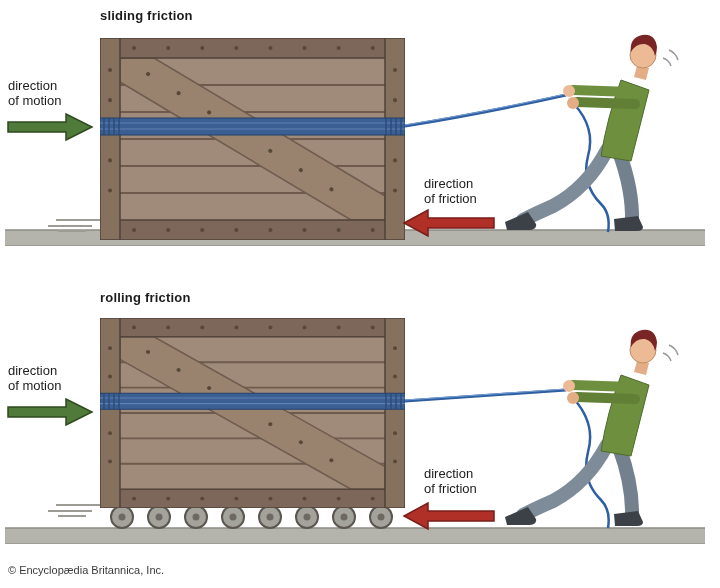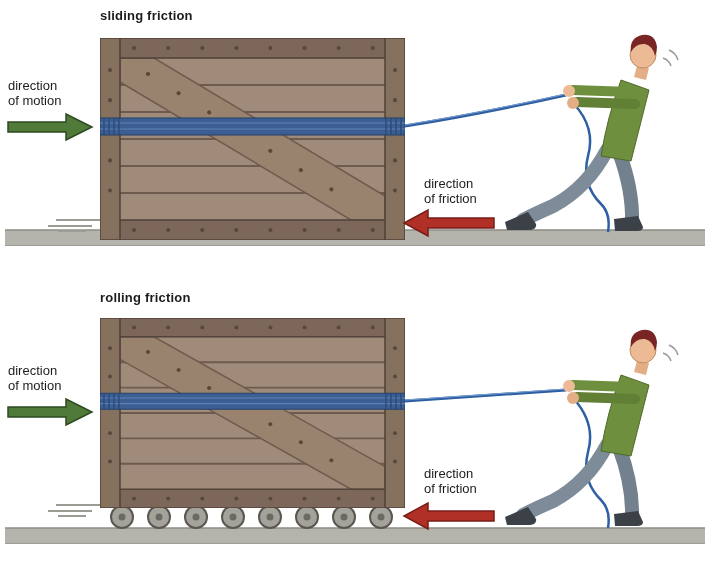--- a/index.html
+++ b/index.html
@@ -134,13 +134,14 @@
   <div class="label dir" style="left:8px;top:363px">
     <span>direction</span><br>
     <span>of motion</span>
   </div>
 
   <div class="label dir" style="left:424px;top:466px">
     <span>direction</span><br>
     <span>of friction</span>
   </div>
 
+  <div class="credit" style="left:8px;top:564px">© Encyclopædia Britannica, Inc.</div>
 </div>
 
 </body></html>

